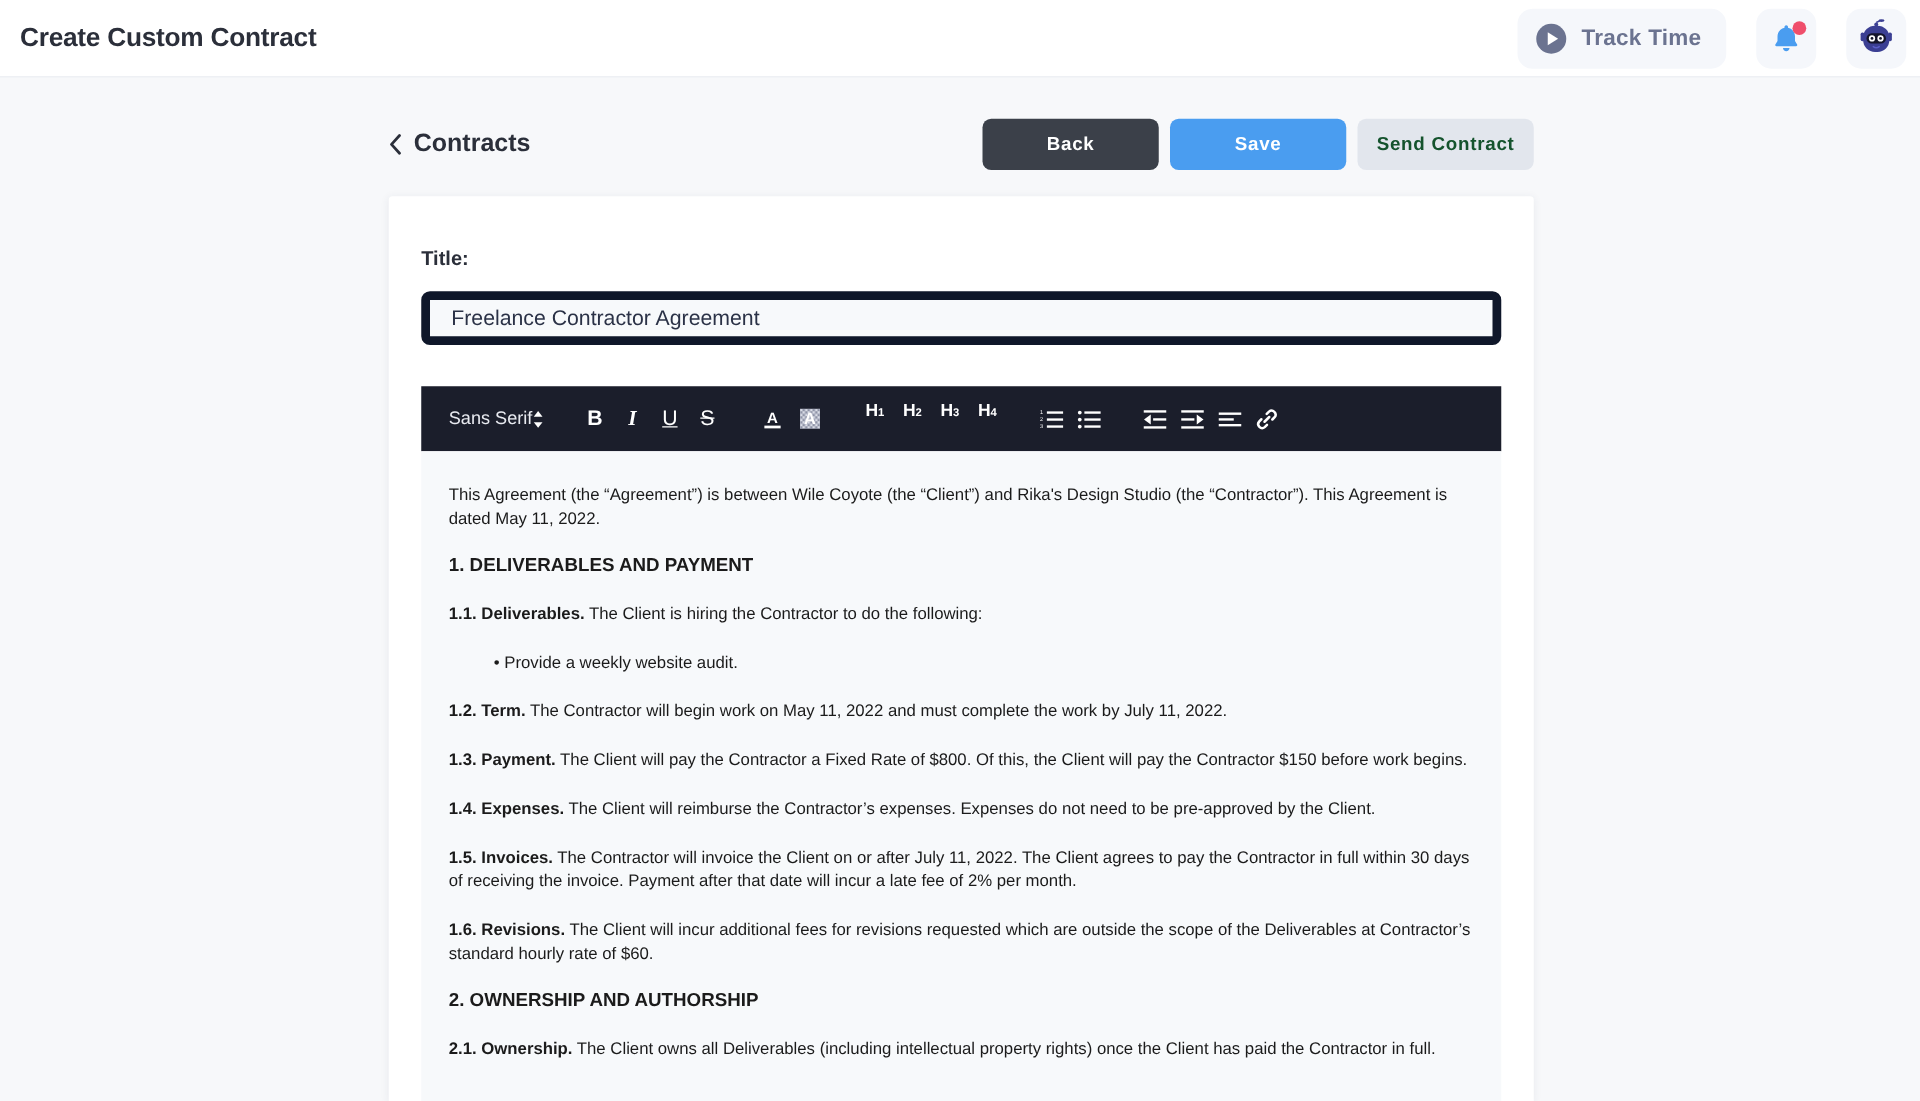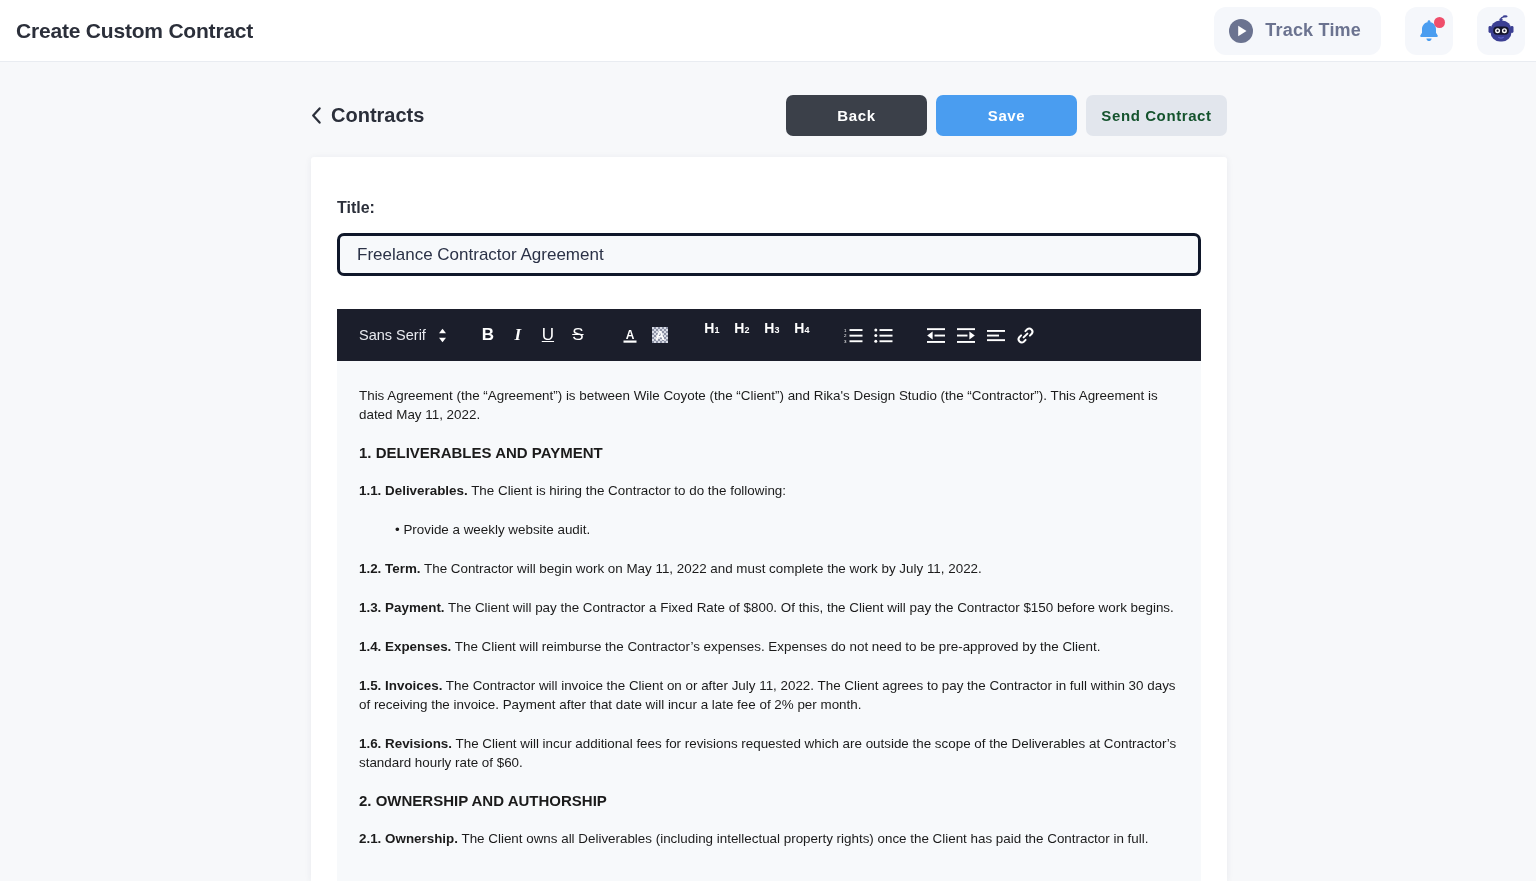--- a/index.html
+++ b/index.html
@@ -91,36 +91,36 @@
   }
 
   .title-label {
     position: absolute; top: 42px; left: 26px;
     font-size: 16px; font-weight: bold; color: #2b2f3a;
   }
   .title-input {
     position: absolute; top: 76px; left: 26px;
     width: 864px; height: 43px;
     background: #f7f9fb;
-    border: 3px solid #0f172a; border-radius: 7px;
+    border: 7px solid #0f172a; border-radius: 7px;
     padding: 0 17px;
     font-family: "Liberation Sans", sans-serif;
     font-size: 17px; color: #2b3247;
   }
 
   
   .editor-toolbar {
     position: absolute; top: 152px; left: 26px;
     width: 864px; height: 52px;
     background: #1b1e2b;
     display: flex; align-items: center;
     padding-left: 22px; gap: 0;
   }
   .font-select {
-    display: flex; align-items: center; gap: 12px;
+    display: flex; align-items: center; 
     cursor: pointer; margin-right: 26px;
   }
   .font-select-label {
     font-size: 14.5px; color: #e8eaf0;
     font-family: "Liberation Sans", sans-serif;
   }
   .updown { width: 9px; height: 15px; display: block; }
 
   .tb-group { display: flex; align-items: center; }
   .tb-btn {

